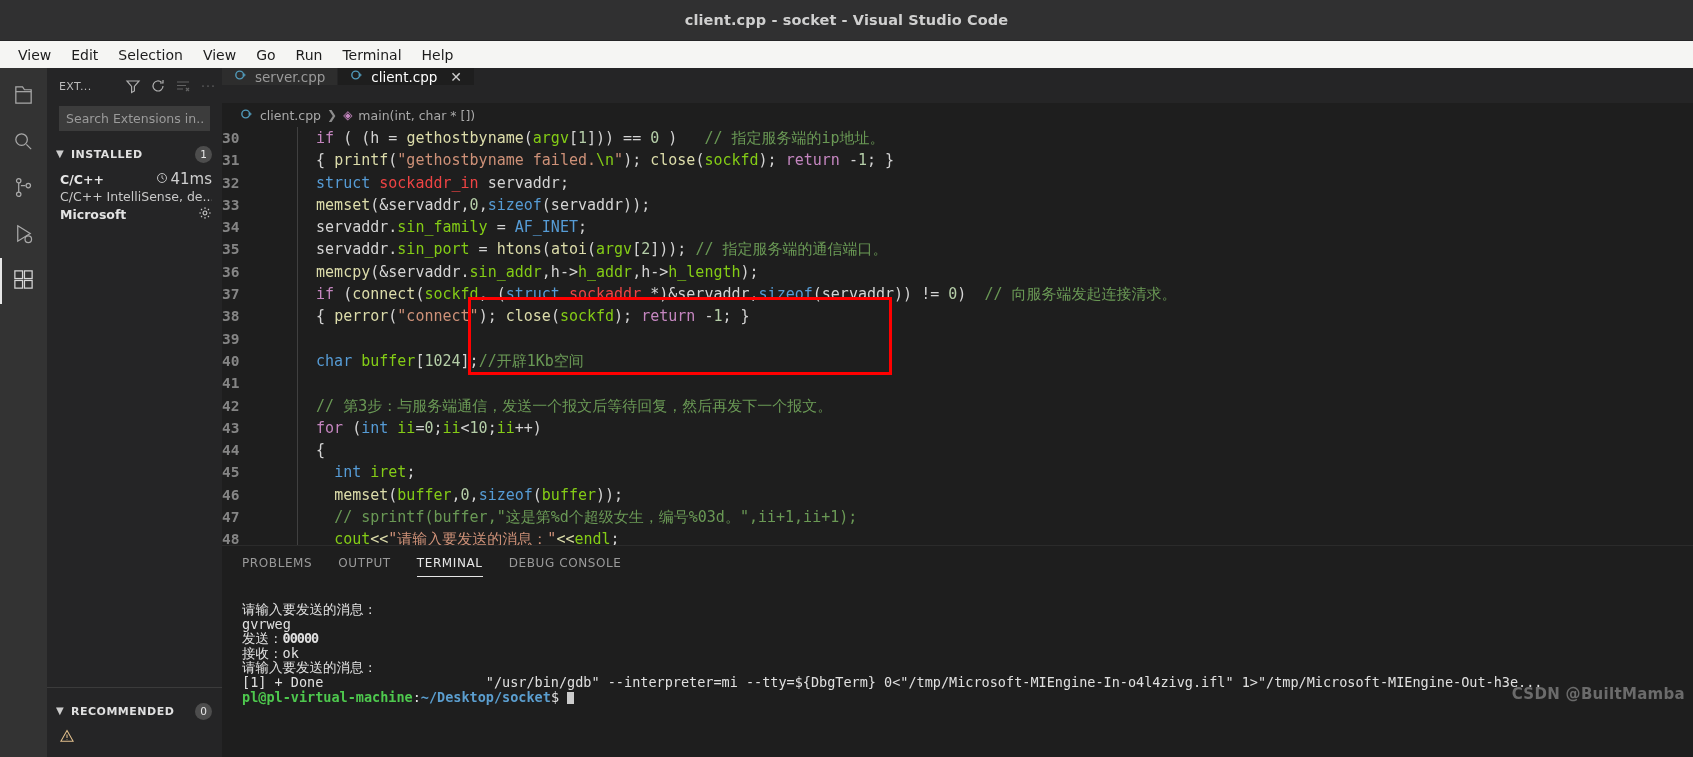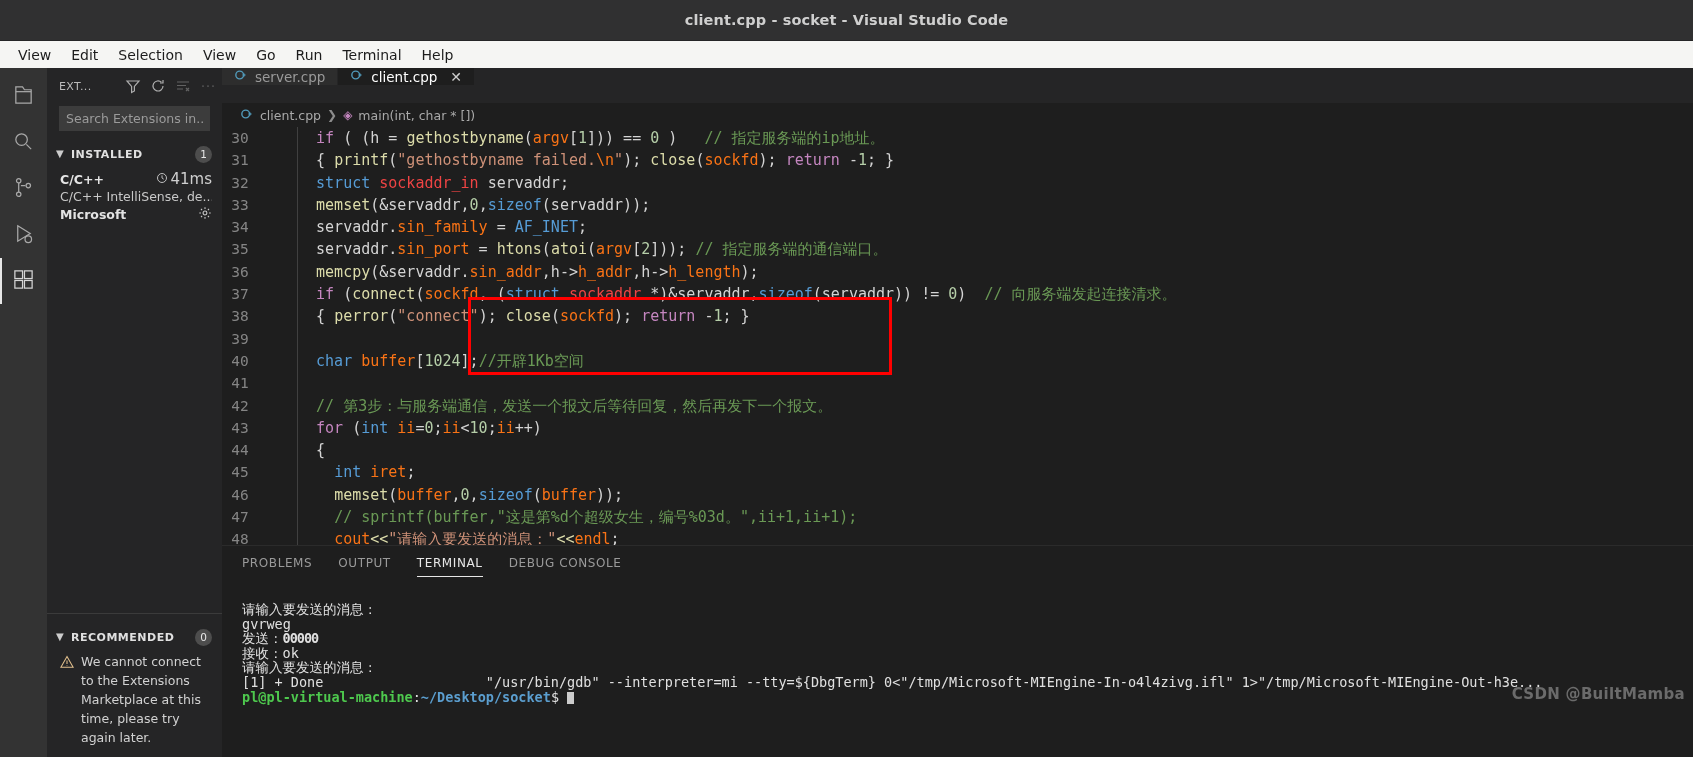--- a/index.html
+++ b/index.html
@@ -114,38 +114,39 @@
   .bc-sep { color: #8d8d8d; font-size: 12px; }
   .bc-sym { color: #c586c0; font-size: 12px; }
 
   .codearea { flex: 1 1 auto; position: relative; overflow: hidden; background: #1e1e1e; }
   .codelines {
     font-family: "DejaVu Sans Mono", "Liberation Mono", monospace;
     font-size: 15px; line-height: 22.3px; white-space: pre;
   }
   .cl { display: flex; height: 22.3px; align-items: center; }
   .ln {
-    width: 62px; flex: 0 0 62px; text-align: center; padding-right: 26px;
+    width: 62px; flex: 0 0 62px; text-align: left; padding-right: 26px;
     color: #858585; font-size: 14.5px;
     font-family: "DejaVu Sans Mono", "Liberation Mono", monospace;
+    font-weight: bold;
   }
   .cbody { flex: 1 1 auto; padding-left: 14px; color: #d4d4d4; }
   .indent-guide {
     position: absolute; left: 75px; top: 0; bottom: 0; width: 1px; background: #404040;
   }
 
   
   .kw  { color: #569cd6; }   
   .kwp { color: #c586c0; }   
   .fn  { color: #dcdcaa; }   
   .ty  { color: #ef4444; }   
   .str { color: #ce9178; }   
   .num { color: #b5cea8; }   
   .cmt { color: #6a9955; }   
-  .var { color: #f97316; }   
+  .var { color: #84cc16; }   
   .pun { color: #d4d4d4; }
 
   .redbox {
     position: absolute; border: 3px solid #ff0000; pointer-events: none;
   }
 
   
   .panel { flex: 0 0 212px; background: #1e1e1e; display: flex; flex-direction: column; border-top: 1px solid #2b2b2b; gap: 8px; }
   .panel-tabs { height: 34px; flex: 0 0 34px; display: flex; align-items: center; padding-left: 20px; gap: 26px; }
   .ptab { font-size: 12px; letter-spacing: .6px; color: #9a9a9a; height: 34px; display: flex; align-items: center; position: relative; }
@@ -308,21 +309,20 @@
           <span class="lbl">RECOMMENDED</span>
           <span class="sb-badge">0</span>
         </div>
         <div class="rec-msg">
           <span class="warn-ico">
             <svg viewBox="0 0 16 16">
                 <path d="M8 1.8 15 14H1z" fill="none" stroke="#e2c08d" stroke-width="1.2"></path>
                 <path d="M8 6.2v4M8 11.6v.7" stroke="#e2c08d" stroke-width="1.2"></path>
               </svg>
           </span>
-          <span class="rec-text">We cannot connect to the Extensions Marketplace at this time, please try again later.</span>
         </div>
       </div>
     </div>
 
     <div class="editorarea">
 
       <div class="tabsbar" id="tabsbar">
           <div class="tab">
             <span class="cpp-ico"><svg viewBox="0 0 16 16">
                 <circle cx="6.5" cy="8" r="4.4" fill="none" stroke="#519aba" stroke-width="1.6"></circle>

